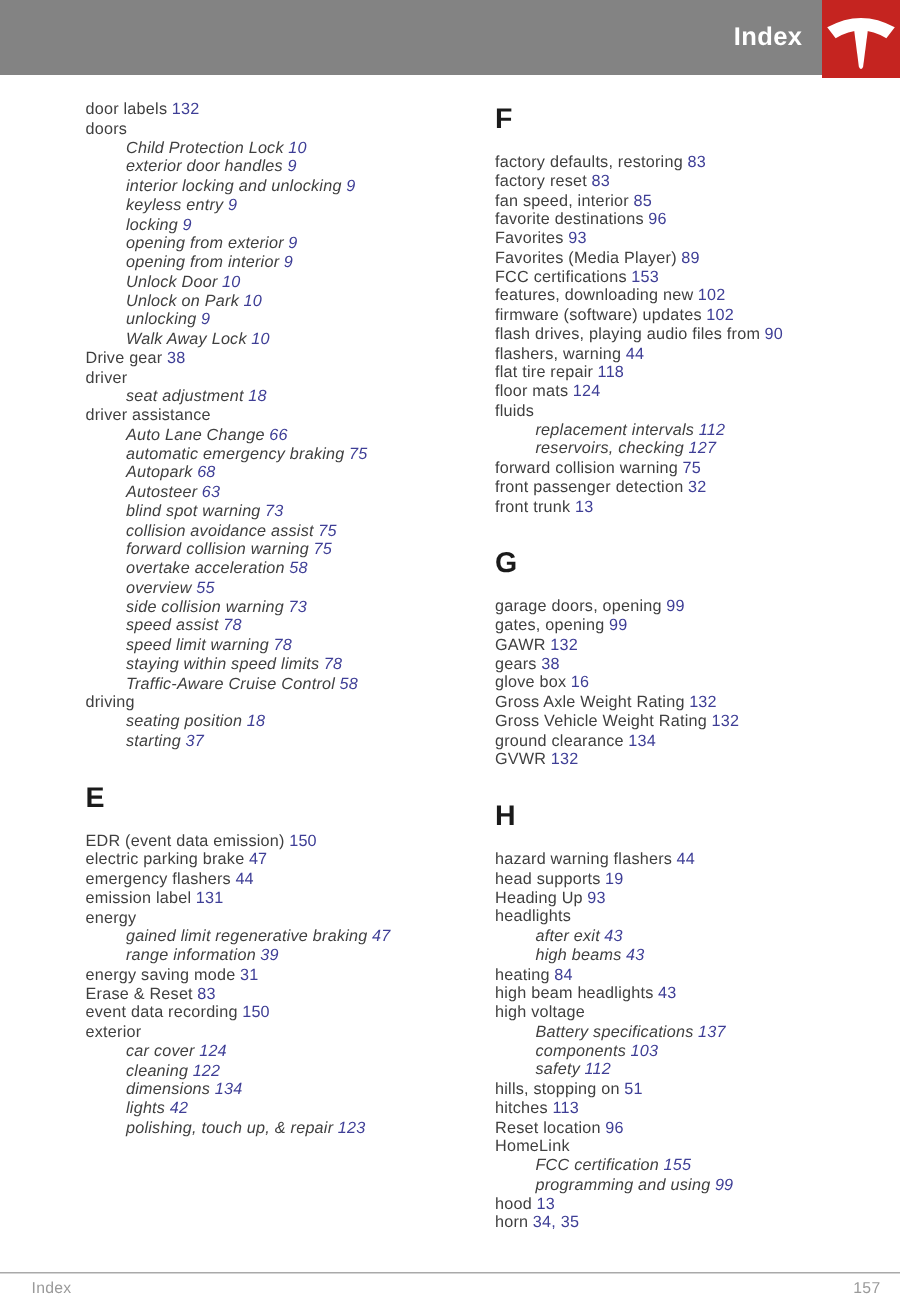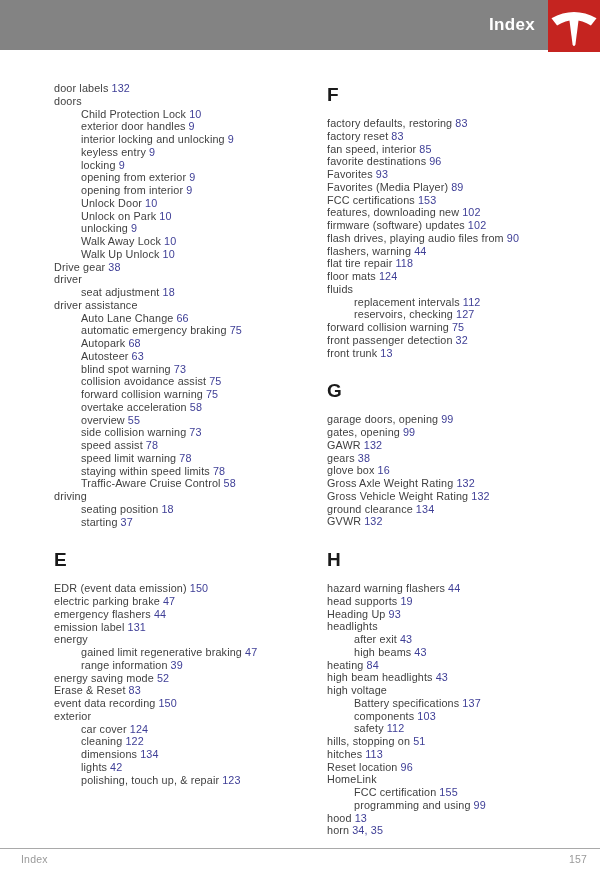--- a/index.html
+++ b/index.html
@@ -32,23 +32,24 @@
     position: absolute;
     top: 0; right: 0;
     width: 52px; height: 52px;
     background: var(--tesla-red, #c52420);
   }
   .logo-box svg { width: 52px; height: 52px; display: block; }
 
   
   .content {
     position: absolute;
-    top: 50px; left: 0; right: 0;
+    top: 50px; left: 14px; right: 0;
     display: flex;
-    padding: 32px 0 0 54px;
+    padding: 17px 0 0 54px;
+    justify-content: flex-end;
   }
   .index-col { width: 273px; flex: none; }
   .index-col.right { width: 270px; }
 
   .section-header {
     font-size: 19px;
     line-height: 20px;
     font-weight: bold;
     color: var(--section-header, #1a1a1a);
     letter-spacing: 0.5px;
@@ -56,21 +57,21 @@
   }
   .index-col > .section-header:first-child { margin-top: 3px; }
 
   .entry {
     font-size: 10.8px;
     line-height: 12.75px;
     color: var(--entry-text, #3f3f3f);
     letter-spacing: 0.15px;
     white-space: nowrap;
   }
-  .entry.sub { padding-left: 27px; }
+  .entry.sub { padding-left: 27px; font-style: italic; }
   .epage {
     color: var(--page-num, #3e3e96);
     margin-left: 3px;
     text-decoration: none;
     cursor: pointer;
   }
 
   
   .footer {
     position: absolute;
@@ -106,21 +107,20 @@
       <div class="entry sub"><span class="etext">exterior door handles</span><span class="epage">9</span></div>
       <div class="entry sub"><span class="etext">interior locking and unlocking</span><span class="epage">9</span></div>
       <div class="entry sub"><span class="etext">keyless entry</span><span class="epage">9</span></div>
       <div class="entry sub"><span class="etext">locking</span><span class="epage">9</span></div>
       <div class="entry sub"><span class="etext">opening from exterior</span><span class="epage">9</span></div>
       <div class="entry sub"><span class="etext">opening from interior</span><span class="epage">9</span></div>
       <div class="entry sub"><span class="etext">Unlock Door</span><span class="epage">10</span></div>
       <div class="entry sub"><span class="etext">Unlock on Park</span><span class="epage">10</span></div>
       <div class="entry sub"><span class="etext">unlocking</span><span class="epage">9</span></div>
       <div class="entry sub"><span class="etext">Walk Away Lock</span><span class="epage">10</span></div>
-      <div class="entry sub"><span class="etext">Walk Up Unlock</span><span class="epage">10</span></div>
       <div class="entry"><span class="etext">Drive gear</span><span class="epage">38</span></div>
       <div class="entry"><span class="etext">driver</span></div>
       <div class="entry sub"><span class="etext">seat adjustment</span><span class="epage">18</span></div>
       <div class="entry"><span class="etext">driver assistance</span></div>
       <div class="entry sub"><span class="etext">Auto Lane Change</span><span class="epage">66</span></div>
       <div class="entry sub"><span class="etext">automatic emergency braking</span><span class="epage">75</span></div>
       <div class="entry sub"><span class="etext">Autopark</span><span class="epage">68</span></div>
       <div class="entry sub"><span class="etext">Autosteer</span><span class="epage">63</span></div>
       <div class="entry sub"><span class="etext">blind spot warning</span><span class="epage">73</span></div>
       <div class="entry sub"><span class="etext">collision avoidance assist</span><span class="epage">75</span></div>
@@ -136,21 +136,21 @@
       <div class="entry sub"><span class="etext">seating position</span><span class="epage">18</span></div>
       <div class="entry sub"><span class="etext">starting</span><span class="epage">37</span></div>
       <div class="section-header">E</div>
       <div class="entry"><span class="etext">EDR (event data emission)</span><span class="epage">150</span></div>
       <div class="entry"><span class="etext">electric parking brake</span><span class="epage">47</span></div>
       <div class="entry"><span class="etext">emergency flashers</span><span class="epage">44</span></div>
       <div class="entry"><span class="etext">emission label</span><span class="epage">131</span></div>
       <div class="entry"><span class="etext">energy</span></div>
       <div class="entry sub"><span class="etext">gained limit regenerative braking</span><span class="epage">47</span></div>
       <div class="entry sub"><span class="etext">range information</span><span class="epage">39</span></div>
-      <div class="entry"><span class="etext">energy saving mode</span><span class="epage">52</span></div>
+      <div class="entry"><span class="etext">energy saving mode</span><span class="epage">31</span></div>
       <div class="entry"><span class="etext">Erase &amp; Reset</span><span class="epage">83</span></div>
       <div class="entry"><span class="etext">event data recording</span><span class="epage">150</span></div>
       <div class="entry"><span class="etext">exterior</span></div>
       <div class="entry sub"><span class="etext">car cover</span><span class="epage">124</span></div>
       <div class="entry sub"><span class="etext">cleaning</span><span class="epage">122</span></div>
       <div class="entry sub"><span class="etext">dimensions</span><span class="epage">134</span></div>
       <div class="entry sub"><span class="etext">lights</span><span class="epage">42</span></div>
       <div class="entry sub"><span class="etext">polishing, touch up, &amp; repair</span><span class="epage">123</span></div>
     </div>
   <div class="index-col right">

